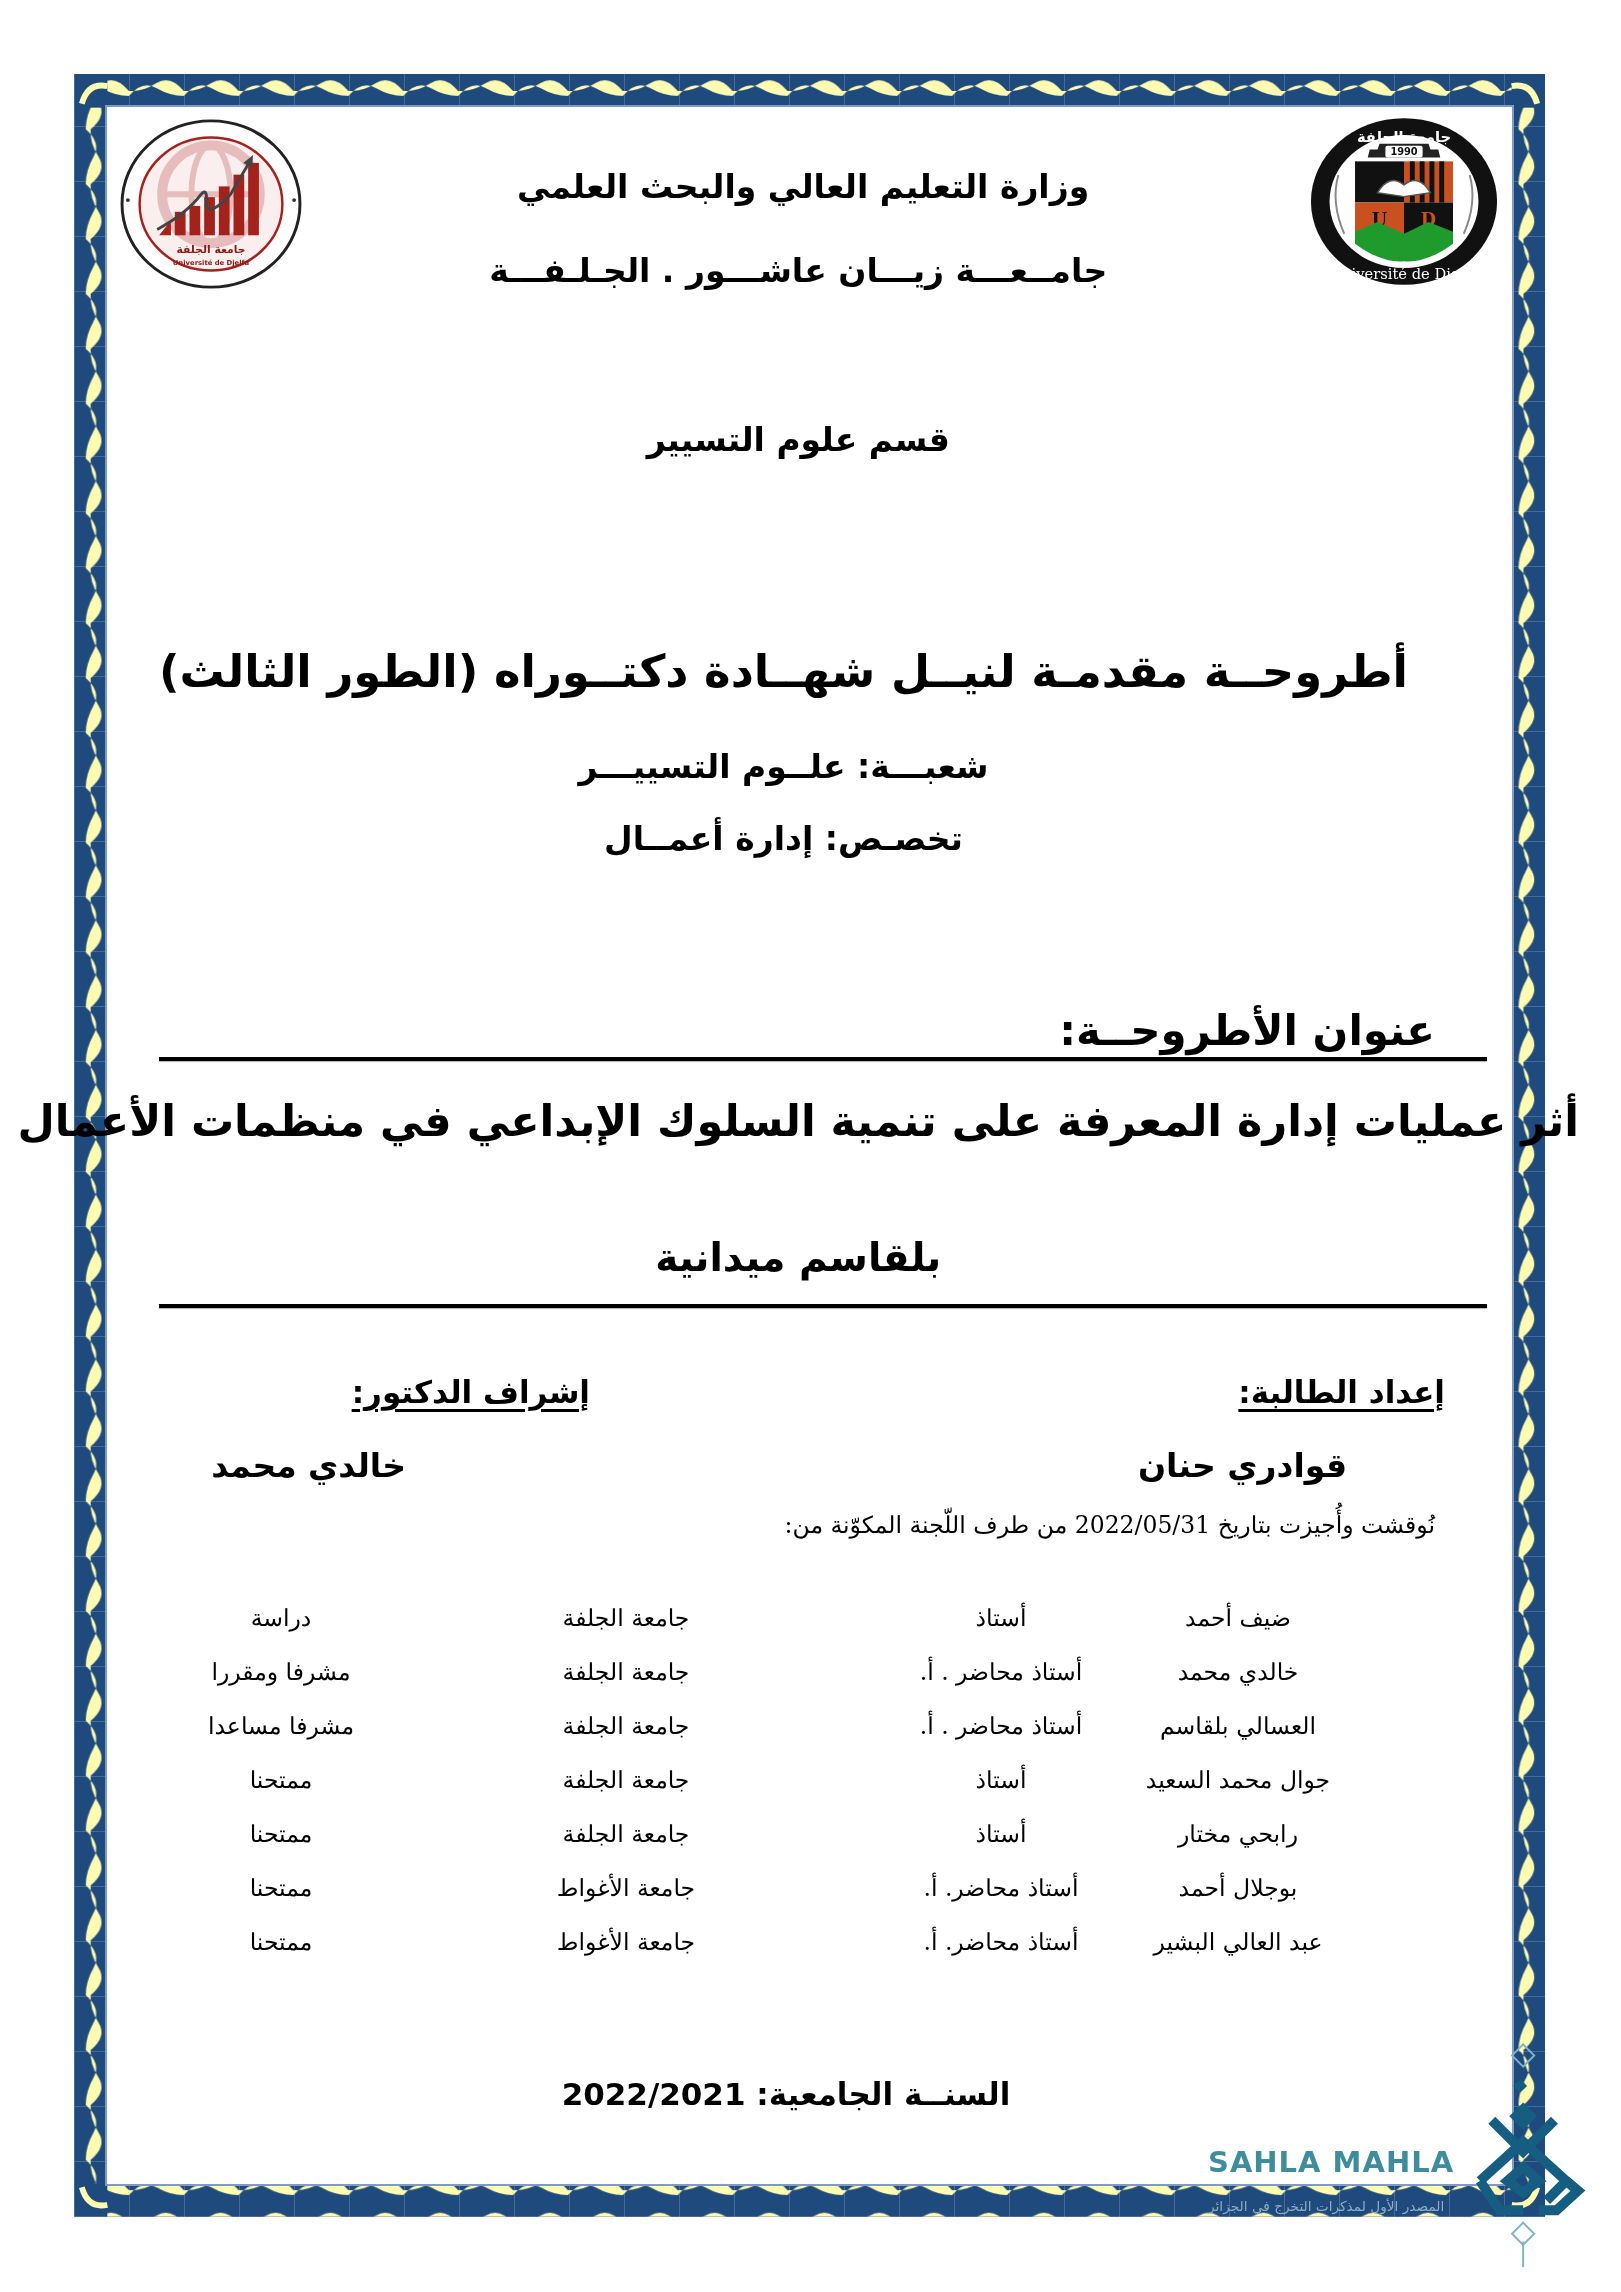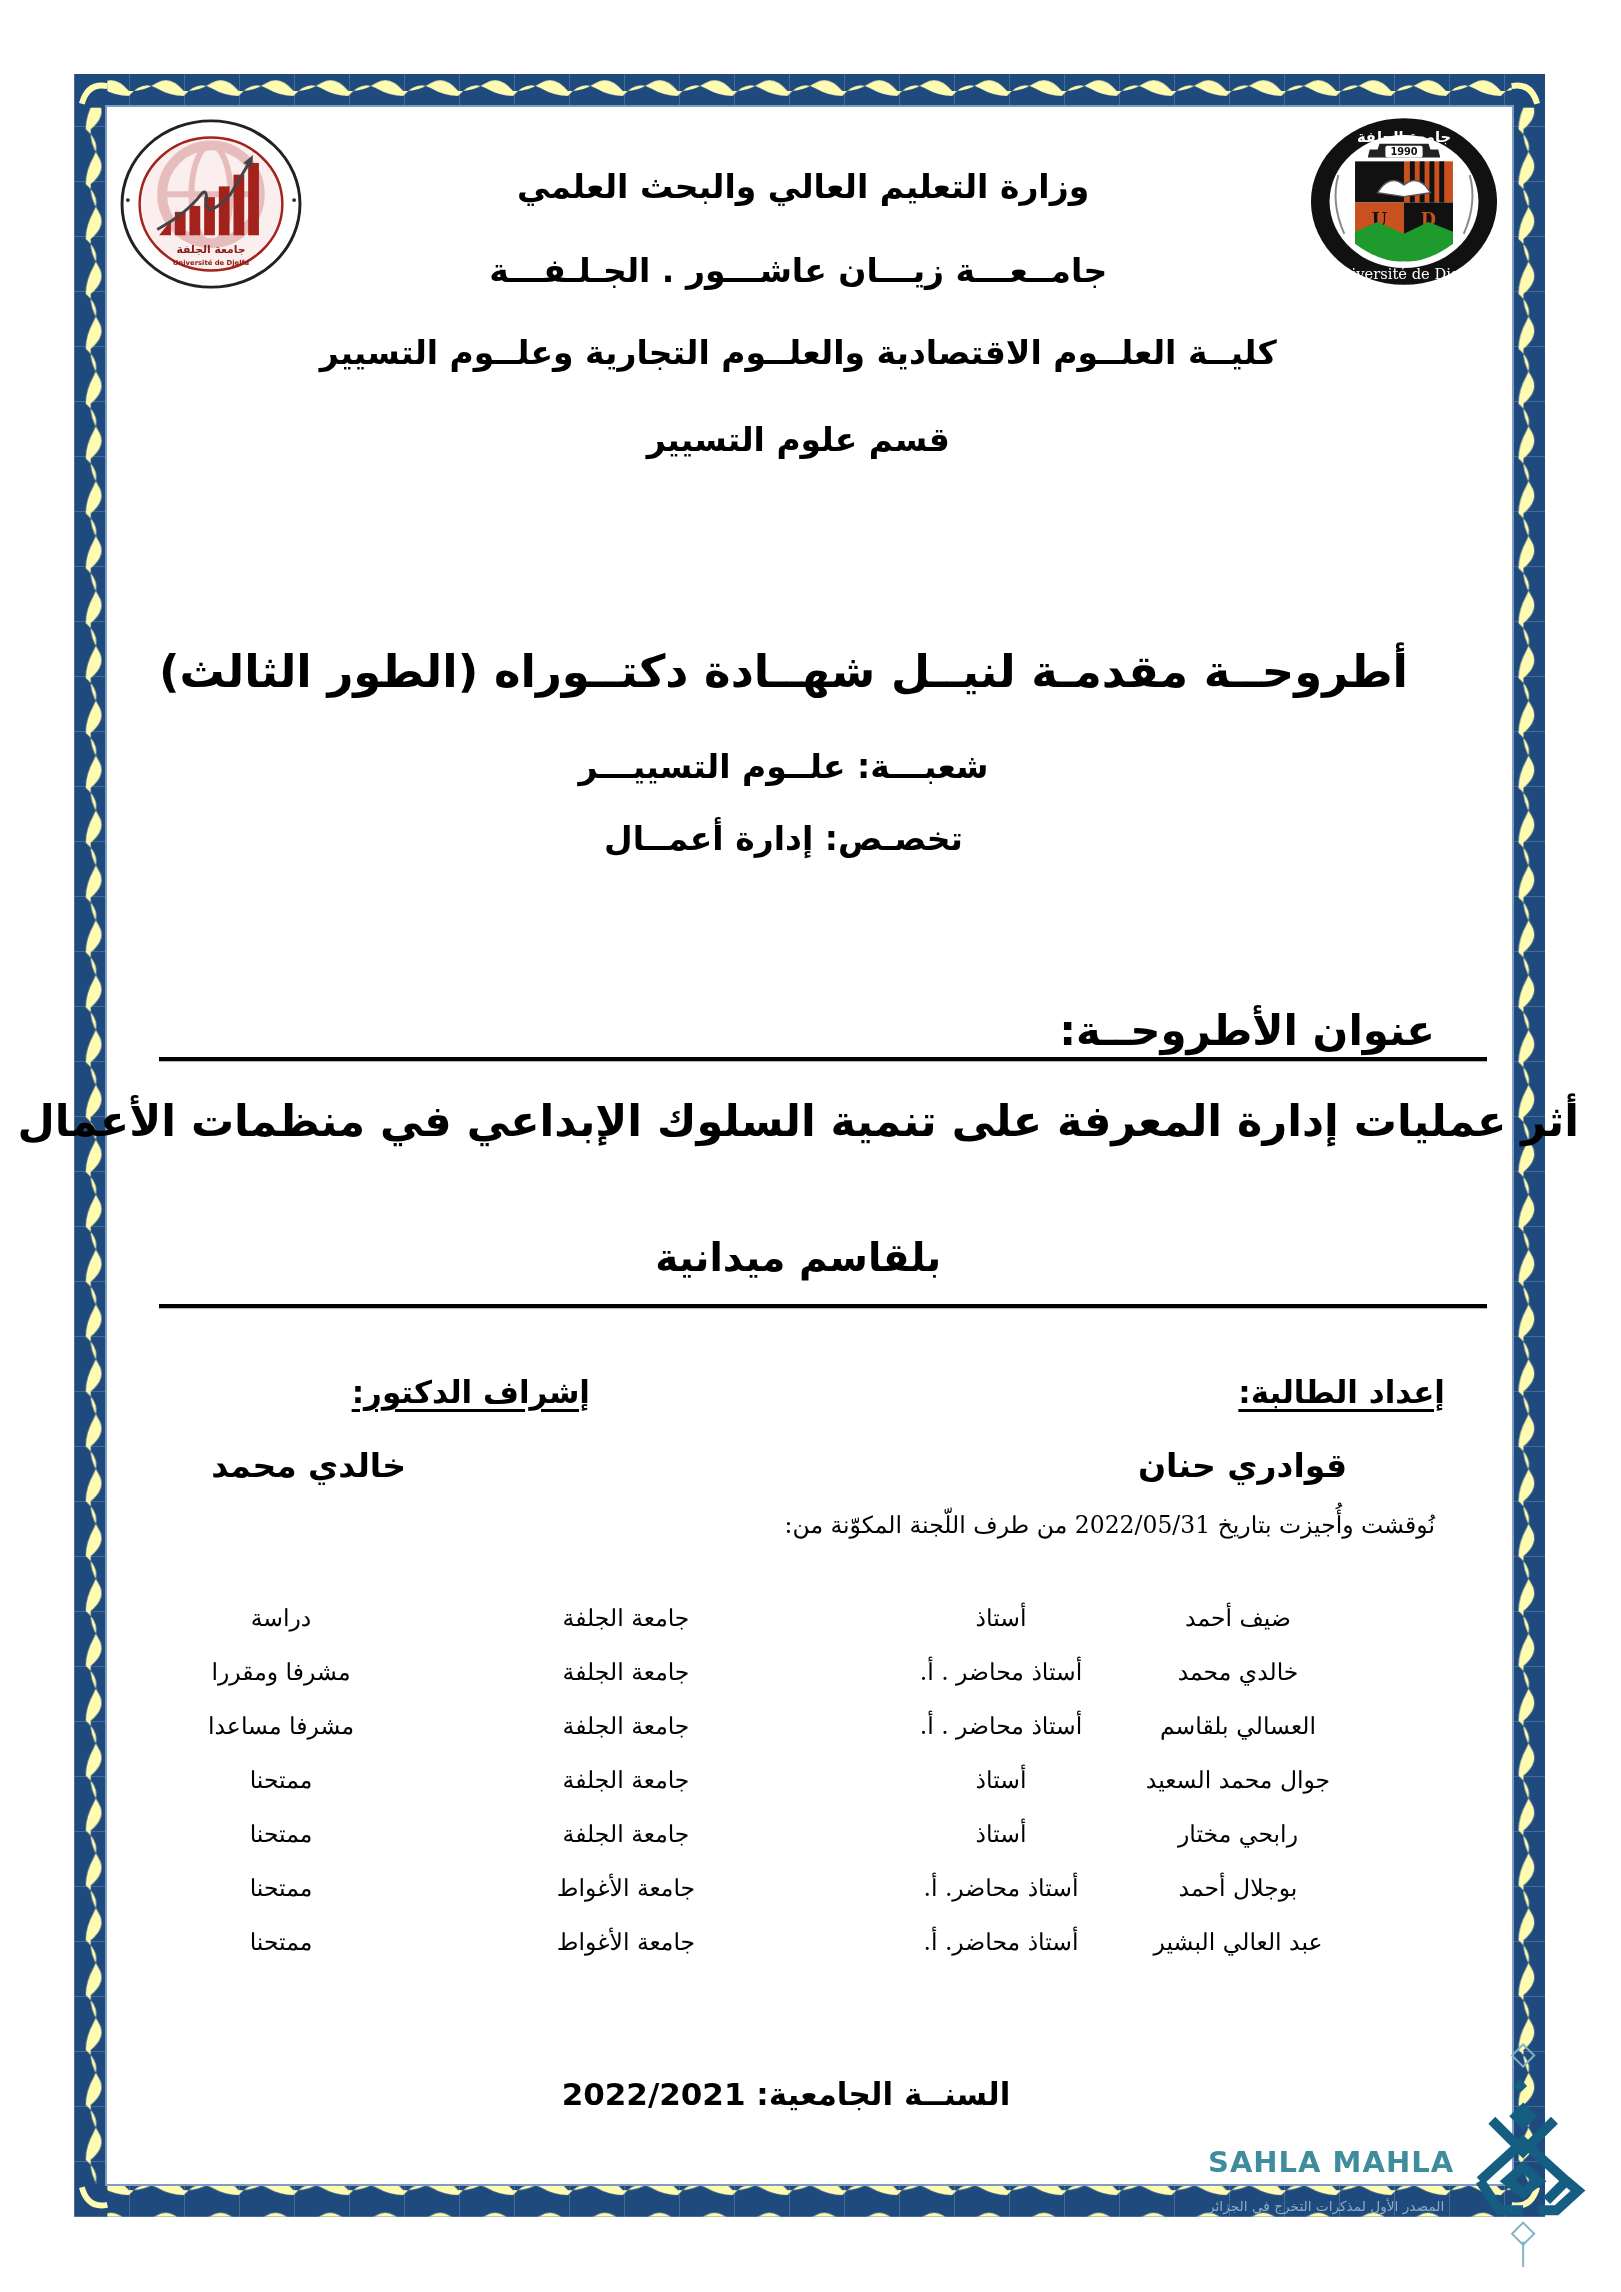--- a/index.html
+++ b/index.html
@@ -153,21 +153,20 @@
       <path d="M47 130 L47 118 L70 108 L97 120 L122 108 L147 118 L147 130 Q120 150 97 148 Q74 150 47 130 Z" fill="#1f9a2d"></path>
       <g stroke="#888" stroke-width="2" fill="none">
         <path d="M30 60 Q22 88 36 120"></path>
           <path d="M164 60 Q172 88 158 120"></path>
       </g>
     </svg>
   </div>
 
   <div class="line h-ministry">وزارة التعليم العالي والبحث العلمي</div>
   <div class="line h-university">جامــعـــة زيـــان عاشـــور . الجـلـفـــة</div>
-  <div class="line h-faculty">كليــة العلــوم الاقتصادية والعلــوم التجارية وعلــوم التسيير</div>
   <div class="line h-dept">قسم علوم التسيير</div>
 
   <div class="line thesis-type">أطروحــة مقدمـة لنيــل شهــادة دكتــوراه (الطور الثالث)</div>
   <div class="line branch">شعبـــة: علــوم التسييـــر</div>
   <div class="line specialty">تخصـص: إدارة أعمــال</div>
 
   <div class="title-label">عنوان الأطروحــة:</div>
   <div class="rule rule-top"></div>
   <div class="line thesis-title">أثر عمليات إدارة المعرفة على تنمية السلوك الإبداعي في منظمات الأعمال</div>
   <div class="line thesis-subtitle">بلقاسم ميدانية</div>

